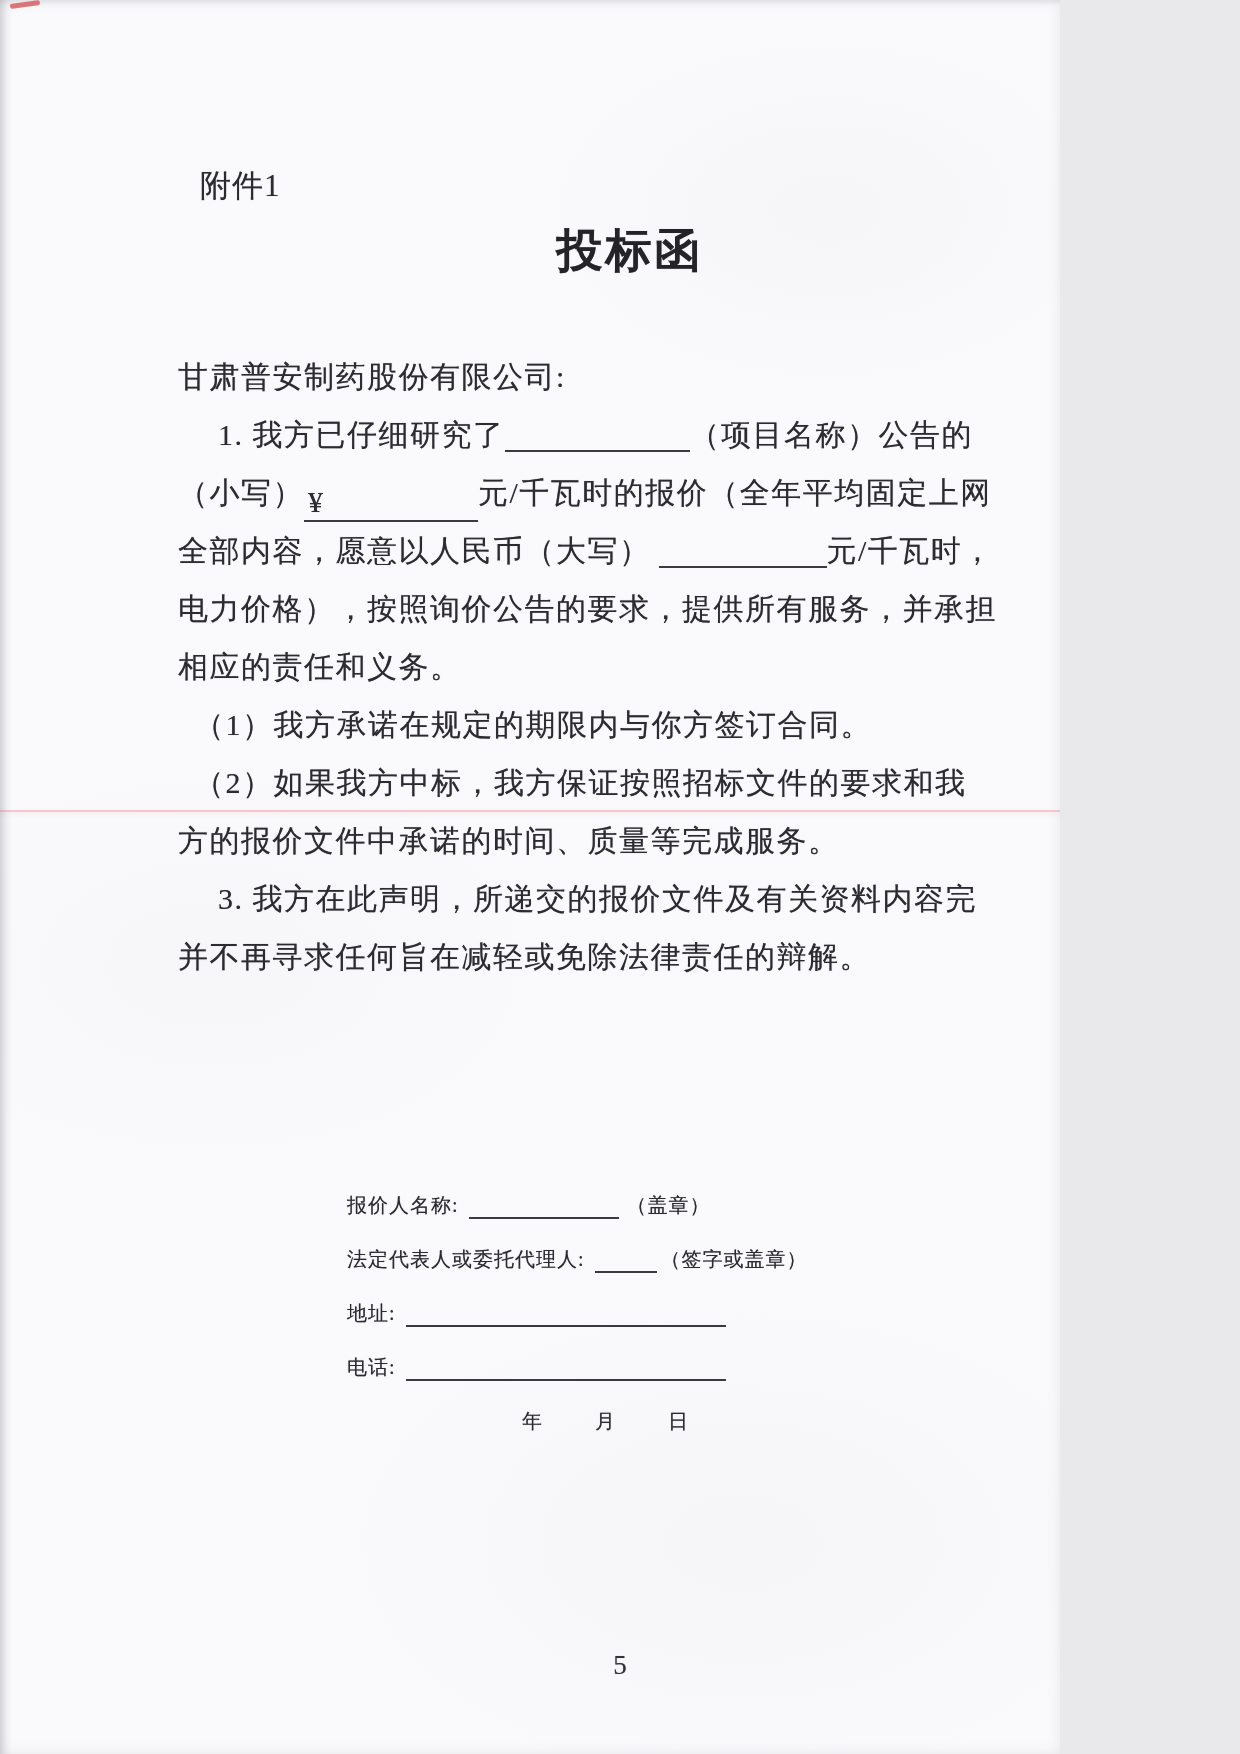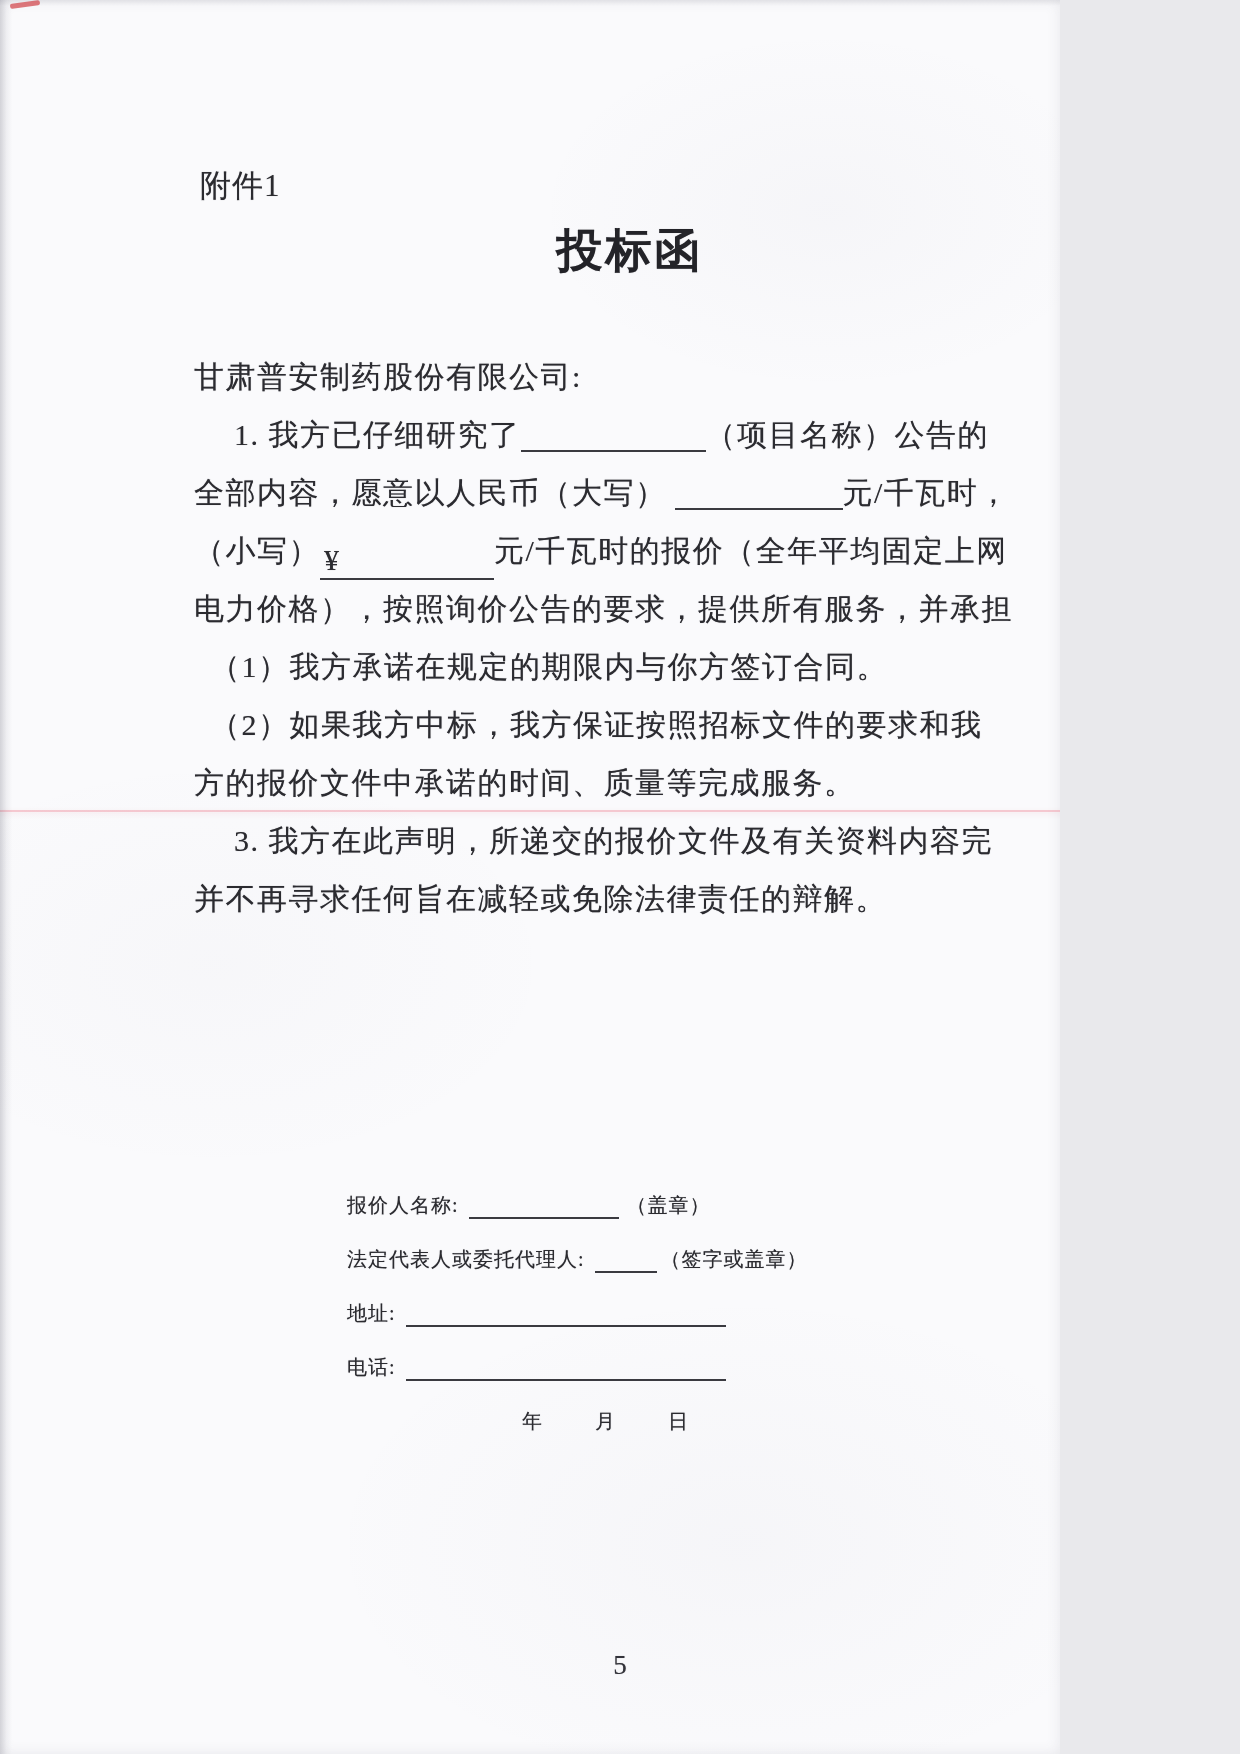--- a/index.html
+++ b/index.html
@@ -33,21 +33,21 @@
     font-size:31px;letter-spacing:1px;
   }
   .title{
     position:absolute;left:0;top:220px;width:1240px;margin:0;
     text-align:center;transform:translateX(10px);
     font-size:46px;font-weight:700;letter-spacing:3px;
     color:#232328;
   }
 
   .bodytext{
-    position:absolute;left:194px;top:348px;width:800px;
+    position:absolute;left:178px;top:348px;width:800px;
     font-size:30px;letter-spacing:1.5px;
   }
   .line{height:58px;line-height:58px;white-space:nowrap;}
   .indent-num{padding-left:40px;}
   .indent-paren{padding-left:16px;}
 
   .blank{
     display:inline-block;
     border-bottom:2px solid #3a3a40;
     height:30px;
@@ -107,28 +107,29 @@
   <h1 class="title soft">投标函</h1>
 
   <div class="bodytext">
     <div class="line soft">甘肃普安制药股份有限公司:</div>
 
     <div class="line soft indent-num">
       <span>1. 我方已仔细研究了</span><span class="blank w185"></span><span>（项目名称）公告的</span>
     </div>
 
     <div class="line soft">
+      <span>（小写）</span><span class="blank blank-text w170">¥</span><span>元/千瓦时的报价（全年平均固定上网</span>
+    </div>
+
+    <div class="line soft">
       <span>全部内容，愿意以人民币（大写）</span><span class="blank w168 gap8"></span><span>元/千瓦时，</span>
     </div>
 
-    <div class="line soft">
-      <span>（小写）</span><span class="blank blank-text w170">¥</span><span>元/千瓦时的报价（全年平均固定上网</span>
-    </div>
-
     <div class="line soft">电力价格），按照询价公告的要求，提供所有服务，并承担</div>
+    <div class="line soft">相应的责任和义务。</div>
 
     <div class="line soft indent-paren">（1）我方承诺在规定的期限内与你方签订合同。</div>
     <div class="line soft indent-paren">（2）如果我方中标，我方保证按照招标文件的要求和我</div>
     <div class="line soft">方的报价文件中承诺的时间、质量等完成服务。</div>
 
     <div class="line soft indent-num">3. 我方在此声明，所递交的报价文件及有关资料内容完</div>
     <div class="line soft">并不再寻求任何旨在减轻或免除法律责任的辩解。</div>
   </div>
 
   <div class="sig">

